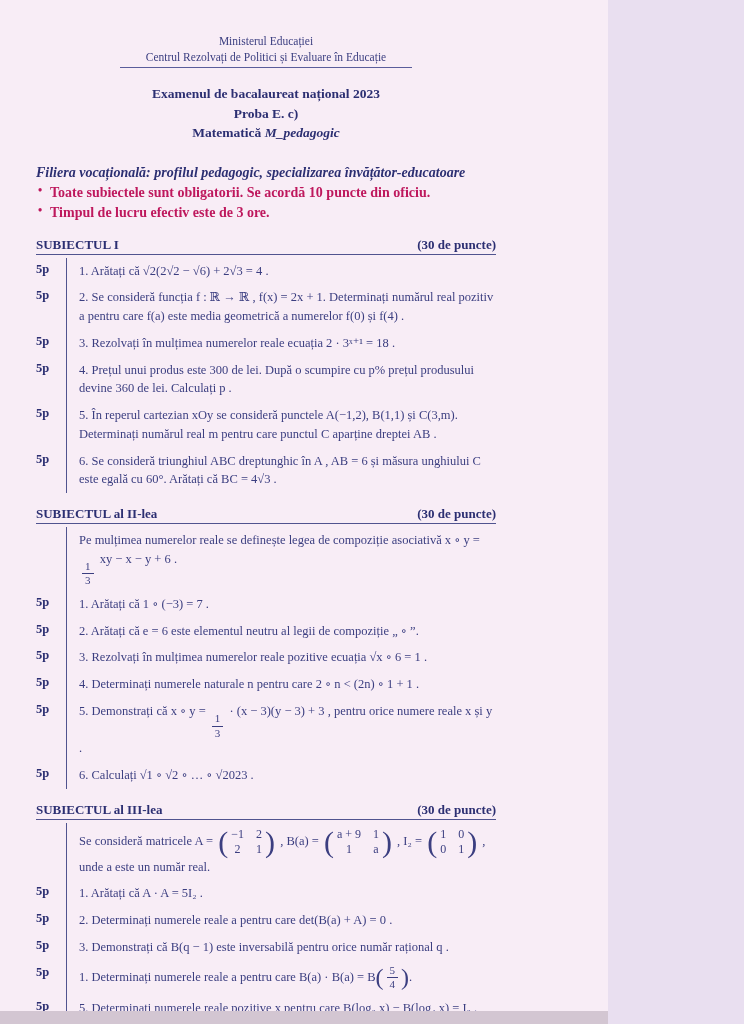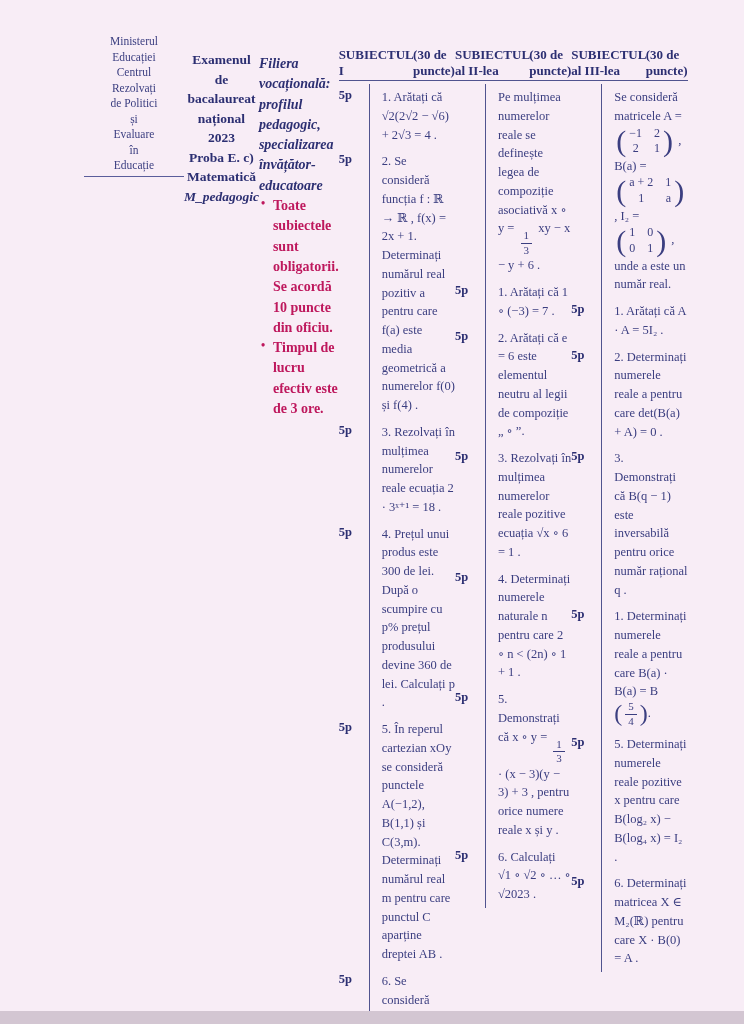--- a/index.html
+++ b/index.html
@@ -3,27 +3,28 @@
 <meta charset="utf-8">
 <style>
   html, body { margin: 0; padding: 0; }
   body {
     width: 744px;
     background: #e9dff0;
     font-family: "Liberation Serif", "DejaVu Serif", "DejaVu Sans", serif;
   }
   .page {
     position: relative;
-    width: 744px;
+    width: 608px;
     height: 1024px;
     box-sizing: border-box;
-    padding: 34px 112px 0 84px;
+    padding: 34px 112px 0 36px;
     background: #f8edf6;
     color: #3b3e80;
     display: flex;
+    flex-direction: column;
     overflow: hidden;
   }
   
   .head-top { text-align: center; font-size: 11.5px; line-height: 1.35; }
   .head-top .inner { display: inline-block; border-bottom: 1.4px solid #5a5d9b; padding: 0 26px 2px; }
   .title-block { text-align: center; font-weight: 700; font-size: 13.5px; line-height: 1.45; margin-top: 16px; color: #2c2f72; }
   .simulare-row { text-align: right; font-weight: 700; font-size: 13px; margin-top: 18px; color: #2c2f72; }
   
   .intro { margin-top: 20px; font-size: 14px; line-height: 1.45; }
   .filiera { font-weight: 700; font-style: italic; color: #2c2f72; }
@@ -178,21 +179,21 @@
                 <span>2</span>
                 <span>2</span>
                 <span>1</span>
               </span>
               <span class="paren">)</span>
             </span>
           <span>, B(a) =</span>
           <span class="matrix">
               <span class="paren">(</span>
               <span class="cells">
-                <span>a + 2</span>
+                <span>a + 9</span>
                 <span>1</span>
                 <span>1</span>
                 <span>a</span>
               </span>
               <span class="paren">)</span>
             </span>
           <span>, I₂ =</span>
           <span class="matrix">
               <span class="paren">(</span>
               <span class="cells">

